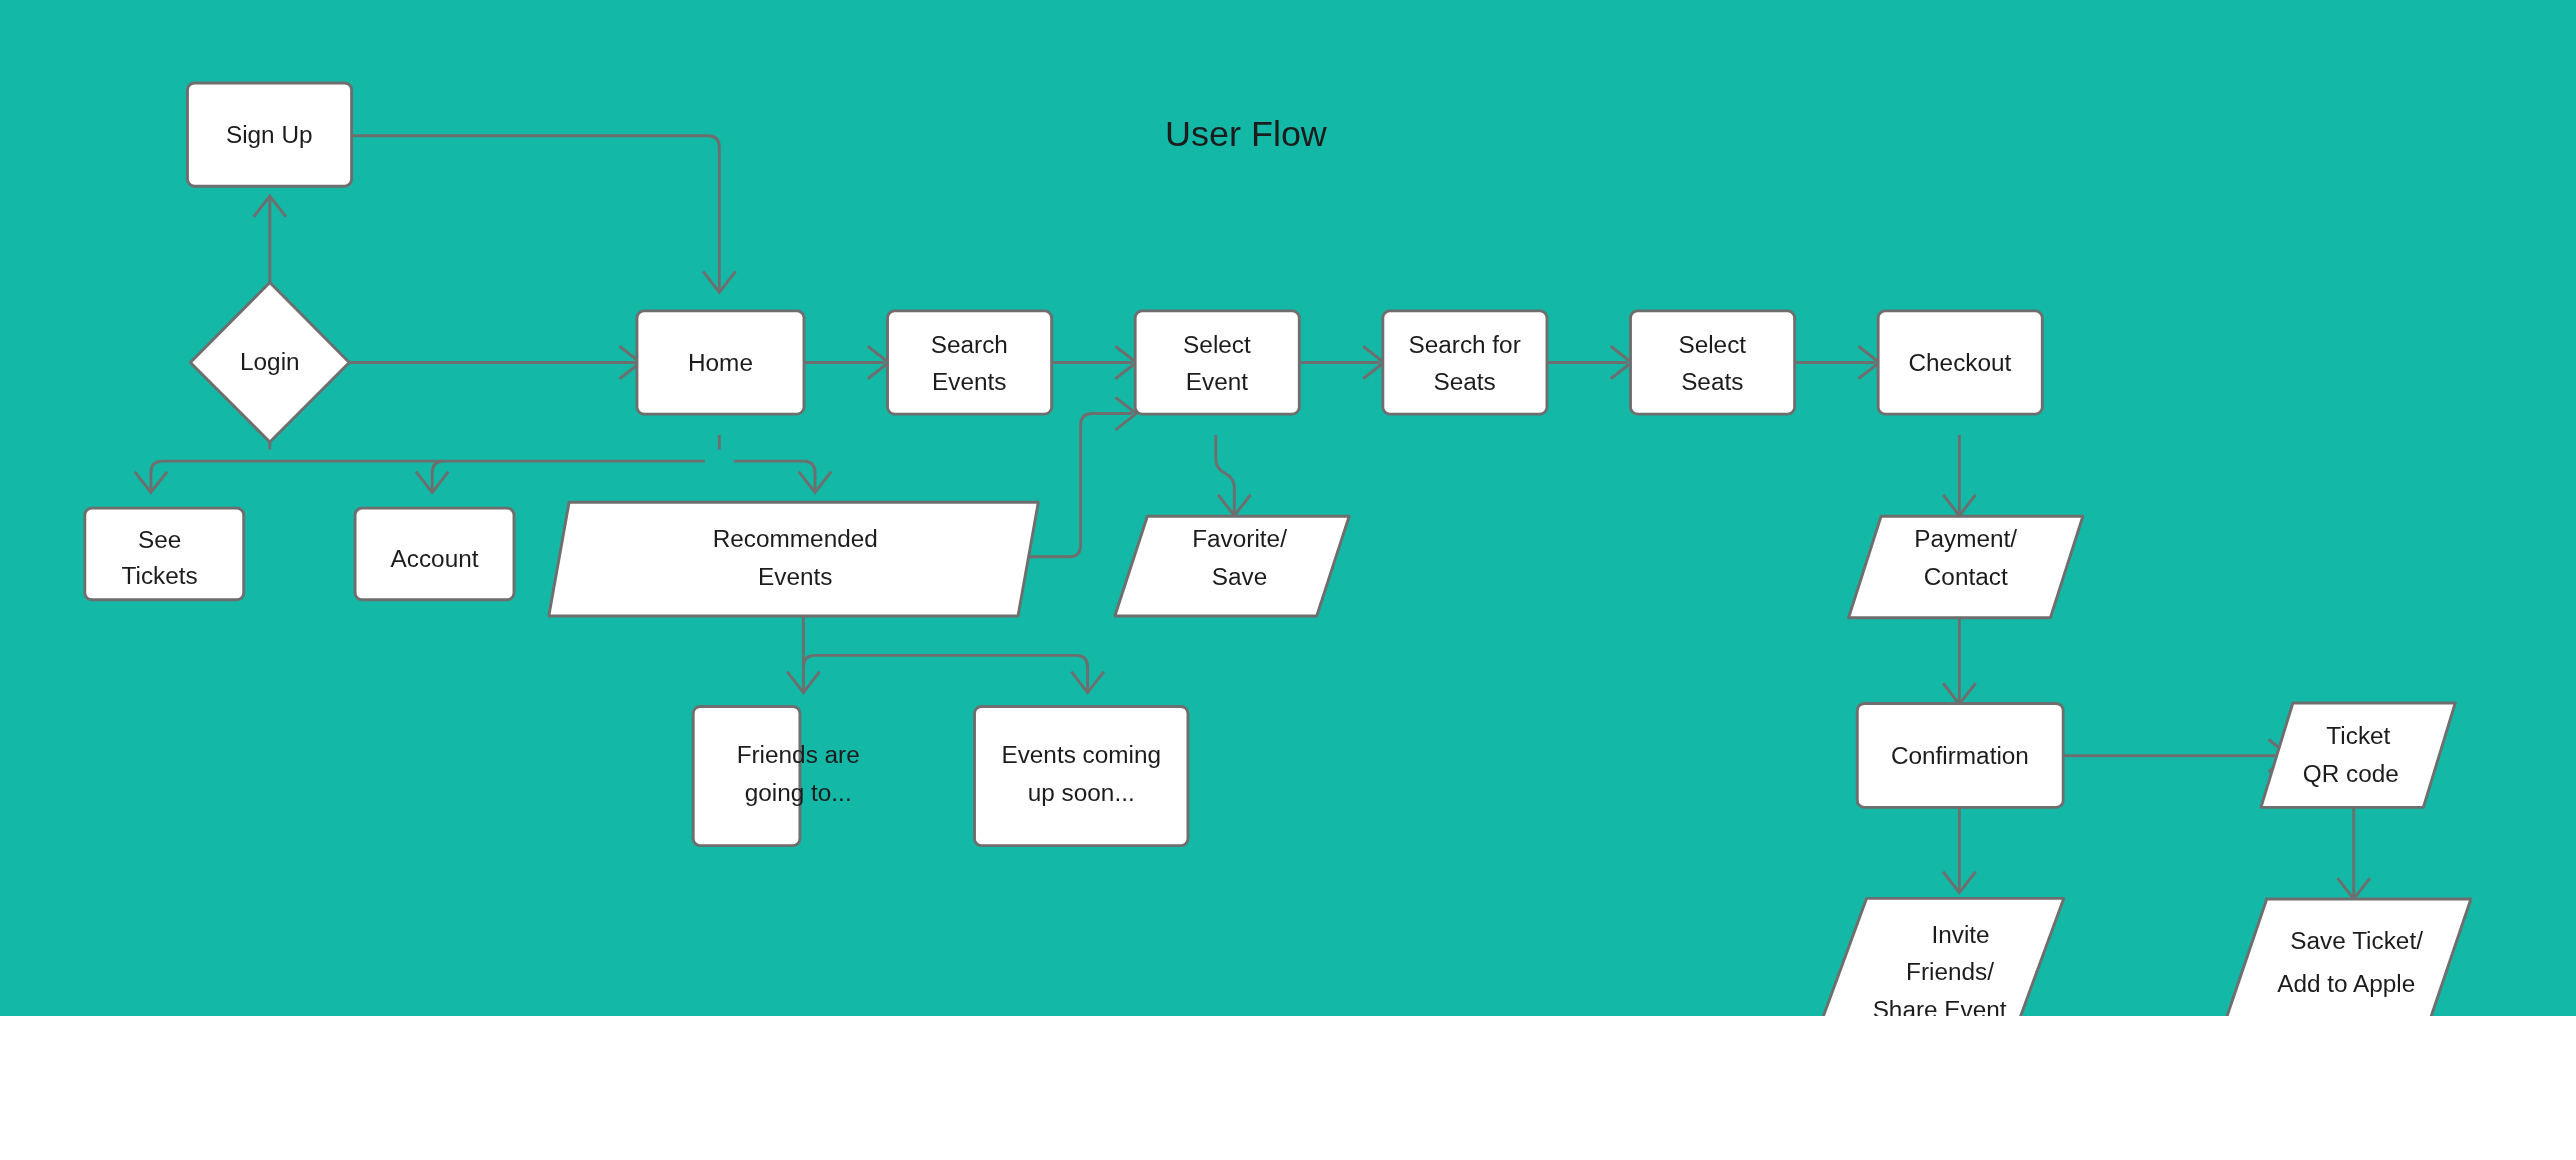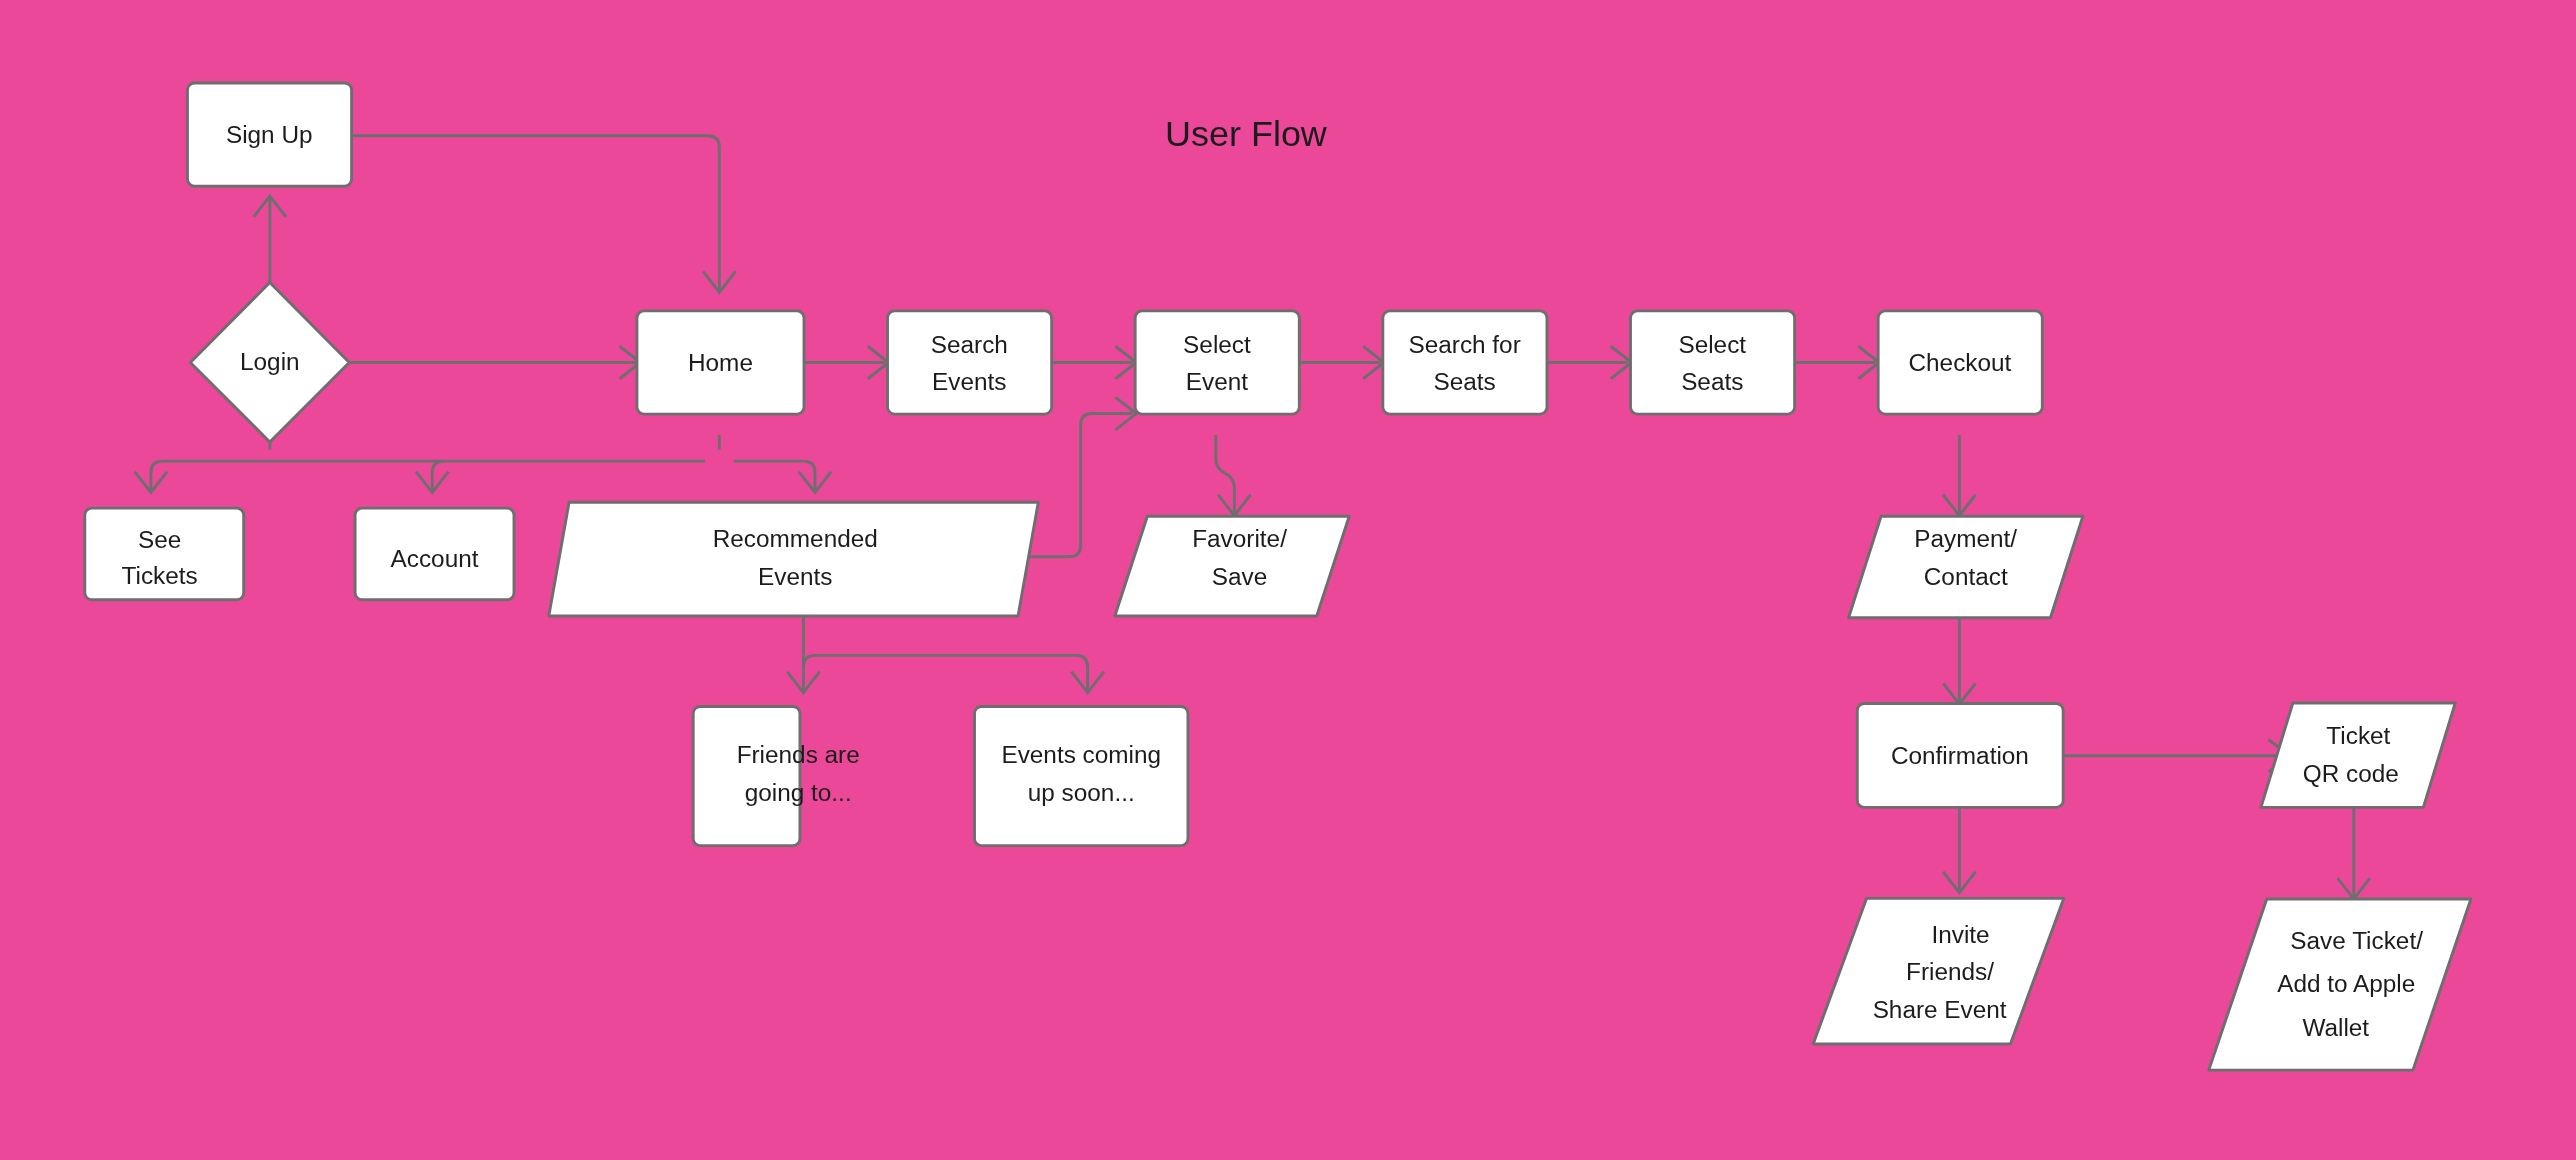--- a/index.html
+++ b/index.html
@@ -3,22 +3,22 @@
 <meta charset="utf-8">
 <style>
   html, body {
     margin: 0;
     padding: 0;
     background: #ffffff;
   }
   #canvas {
     position: relative;
     width: 2576px;
-    height: 1160px;
-    background: #ec4899;
+    height: 1016px;
+    background: #14b8a6;
     font-family: "Liberation Sans", sans-serif;
     overflow: hidden;
   }
   svg#flow {
     position: absolute;
     top: 0;
     left: 0;
     width: 2576px;
     height: 1160px;
   }

